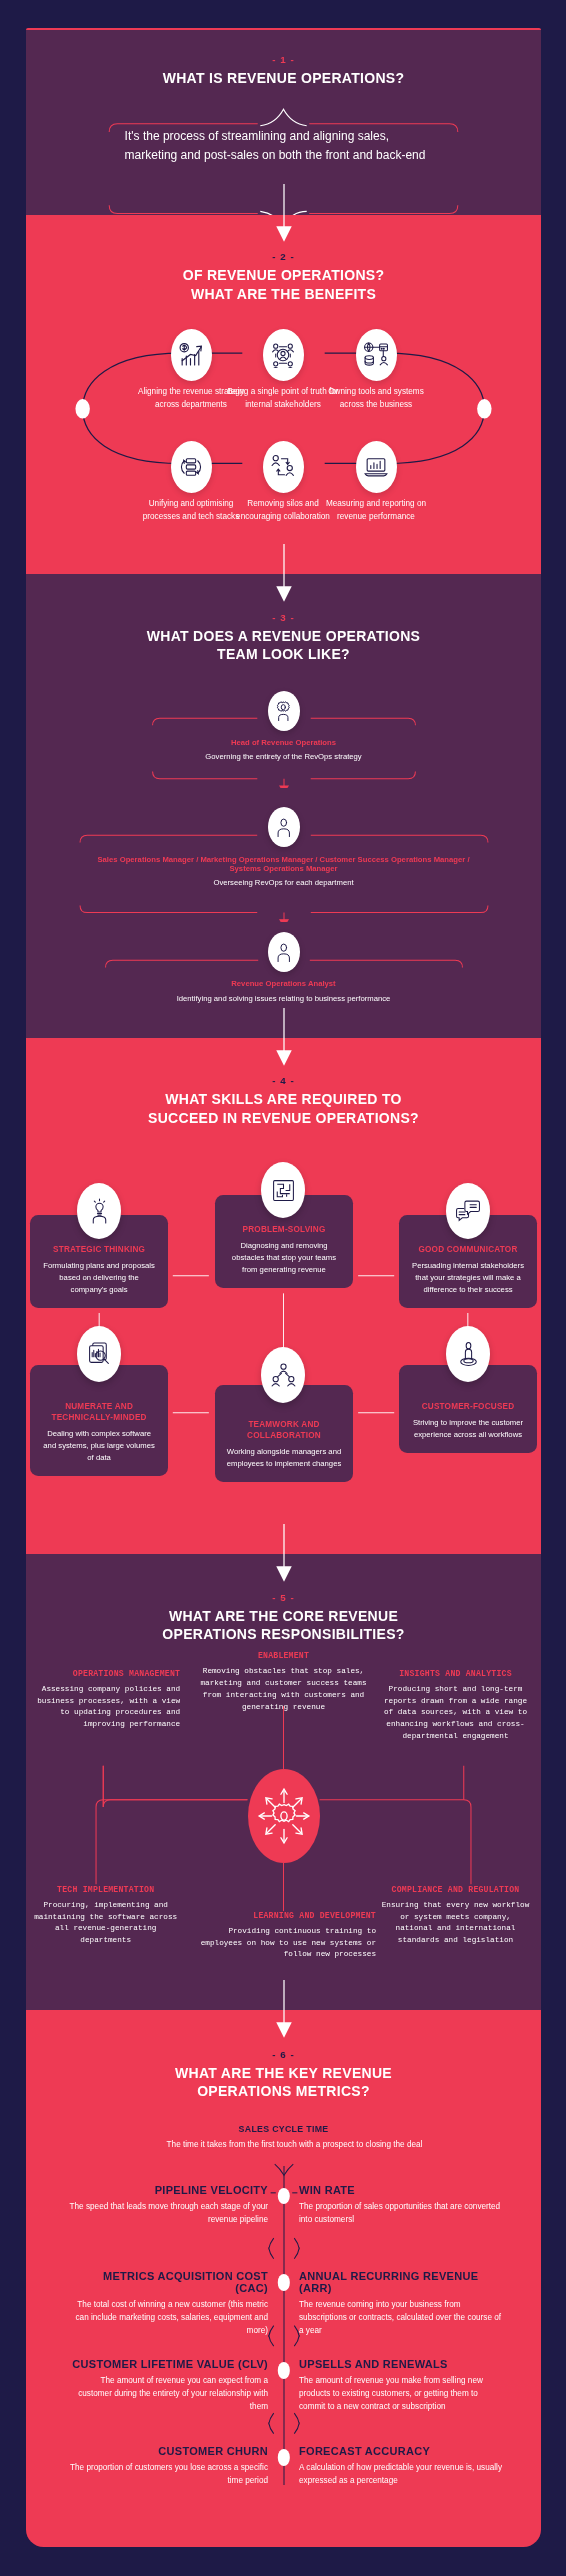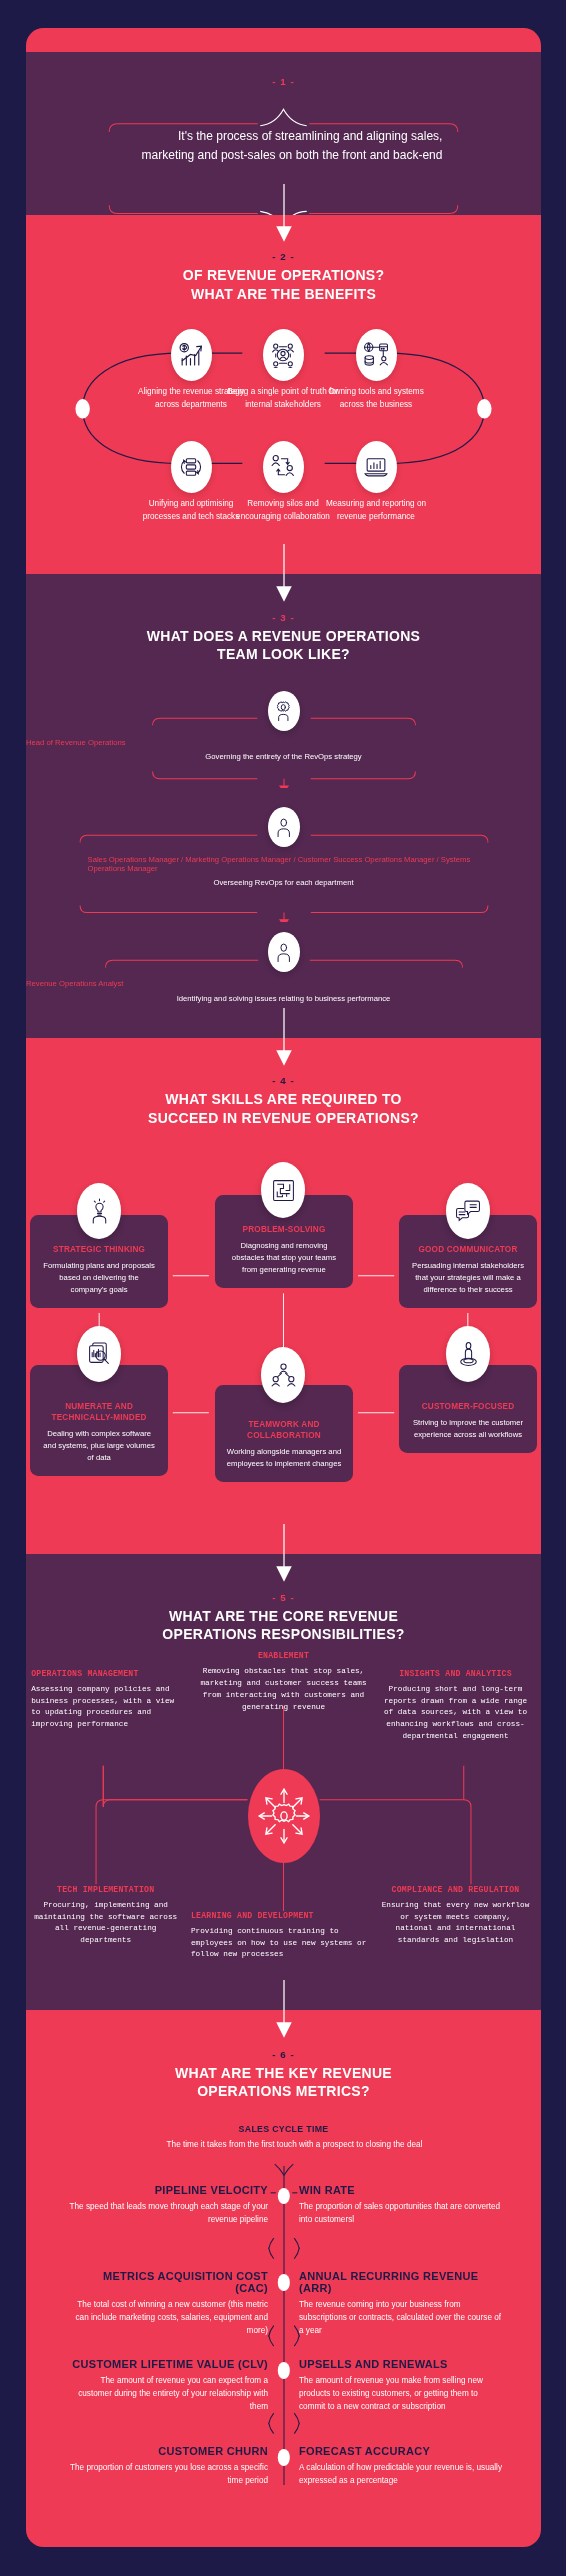--- a/index.html
+++ b/index.html
@@ -49,21 +49,21 @@
     z-index:5; pointer-events:none;
   }
 
   
   .s1{ padding:24px 0 29px; }
   .brace-box{
     width:361px; margin:15.5px auto 0; position:relative;
     padding:24px 0 20.6px;
   }
   .brace-text{
-    color:#fff; text-align:right; font-size:12px;
+    color:#fff; text-align:left; font-size:12px;
     line-height:1.62; padding:0 21.6px;
   }
 
   
   .s2{ padding:36px 0 31px; }
   .benefit-wrap{ position:relative; width:515px; height:222px; margin-top:17.5px;}
   .bubble{
     position:absolute; background:#fff;
     border-radius:50%;
     display:flex; align-items:center; justify-content:center;
@@ -76,21 +76,21 @@
 
   
   .s3{ padding:38px 0 34px; }
   .role{ position:relative; width:100%; margin-top:12.4px; }
   .role .bubble-c{
     width:32px; height:40px; background:#fff; border-radius:50%;
     margin:0 auto; display:flex; align-items:center; justify-content:center;
     box-shadow:0 2.6px 6.2px rgba(0,0,0,.18); position:relative; z-index:3;
   }
   .role-title{
-    text-align:left; color:#ee3a54; font-weight:400;
+    text-align:center; color:#ee3a54; font-weight:700;
     font-size:7.7px; margin-top:7.2px;
   }
   .role-desc{
     text-align:center; color:#fff; font-size:7.7px; margin-top:4.1px; line-height:1.5;
   }
 
   
   .s4{ padding:37px 0 30px; }
   .skills{ position:relative; width:515px; height:381px; margin-top:15.5px; }
   .card{
@@ -157,20 +157,21 @@
 
   <div class="header">
     
     
 
     
   </div>
 
   <div class="sec plum s1">
     <div class="kicker red">- 1 -</div>
+    <div class="sec-title">WHAT IS REVENUE OPERATIONS?</div>
 
     <div class="brace-box">
       <svg style="position:absolute;left:0;top:0" width="361" height="124" viewBox="0 0 700 240">
         <g stroke="#ee3a54" stroke-width="2" fill="none">
           <path d="M12 56 q0 -16 16 -16 H300"></path>
           <path d="M688 56 q0 -16 -16 -16 H400"></path>
           <path d="M12 198 q0 16 16 16 H300"></path>
           <path d="M688 198 q0 16 -16 16 H400"></path>
         </g>
         <g stroke="#fff" stroke-width="2.2" fill="none">
@@ -537,21 +538,21 @@
           <path d="M150 190 V270 q0 -14 14 -14 H430"></path>
           <path d="M150 190 V270"></path>
           <path d="M136 270 q0 -14 14 -14 H430"></path>
           <path d="M136 270 V420"></path>
           <path d="M864 270 q0 -14 -14 -14 H570"></path>
           <path d="M864 270 V420"></path>
           <path d="M850 190 V256"></path>
         </g>
       </svg>
 
-      <div class="resp-item" style="left:5.2px; top:0; text-align:left">
+      <div class="resp-item" style="left:5.2px; top:0; text-align:right">
         <div class="title">OPERATIONS MANAGEMENT</div>
         <div class="body">Assessing company policies and business processes, with a view to updating procedures and improving performance</div>
       </div>
       <div class="resp-item" style="left:165px; top:-17.5px; width:185px; text-align:center">
         <div class="title">ENABLEMENT</div>
         <div class="body">Removing obstacles that stop sales, marketing and customer success teams from interacting with customers and generating revenue</div>
       </div>
       <div class="resp-item" style="left:355px; top:0; text-align:center">
         <div class="title">INSIGHTS AND ANALYTICS</div>
         <div class="body">Producing short and long-term reports drawn from a wide range of data sources, with a view to enhancing workflows and cross-departmental engagement</div>
@@ -579,21 +580,21 @@
           <path d="M54 34 l4.5 1.8 l4.5 -2.6 l2.8 3.9 l5.2 .4 l.4 5 l4 3.3 l-2.2 4.2 l2.2 4.2 l-4 3.3 l-.4 5 l-5.2 .4 l-2.8 3.9 l-4.5 -2.6 l-4.5 1.8 l-4.5 -1.8 l-4.5 2.6 l-2.8 -3.9 l-5.2 -.4 l-.4 -5 l-4 -3.3 l2.2 -4.2 l-2.2 -4.2 l4 -3.3 l.4 -5 l5.2 -.4 l2.8 -3.9 l4.5 2.6z"></path>
           <ellipse cx="54" cy="56" rx="6" ry="8"></ellipse>
         </g>
             </svg>
       </div>
 
       <div class="resp-item" style="left:5.2px; top:216px; text-align:center">
         <div class="title">TECH IMPLEMENTATION</div>
         <div class="body">Procuring, implementing and maintaining the software across all revenue-generating departments</div>
       </div>
-      <div class="resp-item" style="left:165px; top:242px; width:185px; text-align:left">
+      <div class="resp-item" style="left:165px; top:242px; width:185px; text-align:right">
         <div class="title">LEARNING AND DEVELOPMENT</div>
         <div class="body">Providing continuous training to employees on how to use new systems or follow new processes</div>
       </div>
       <div class="resp-item" style="left:355px; top:216px; text-align:center">
         <div class="title">COMPLIANCE AND REGULATION</div>
         <div class="body">Ensuring that every new workflow or system meets company, national and international standards and legislation</div>
       </div>
     </div>
   </div>
 

